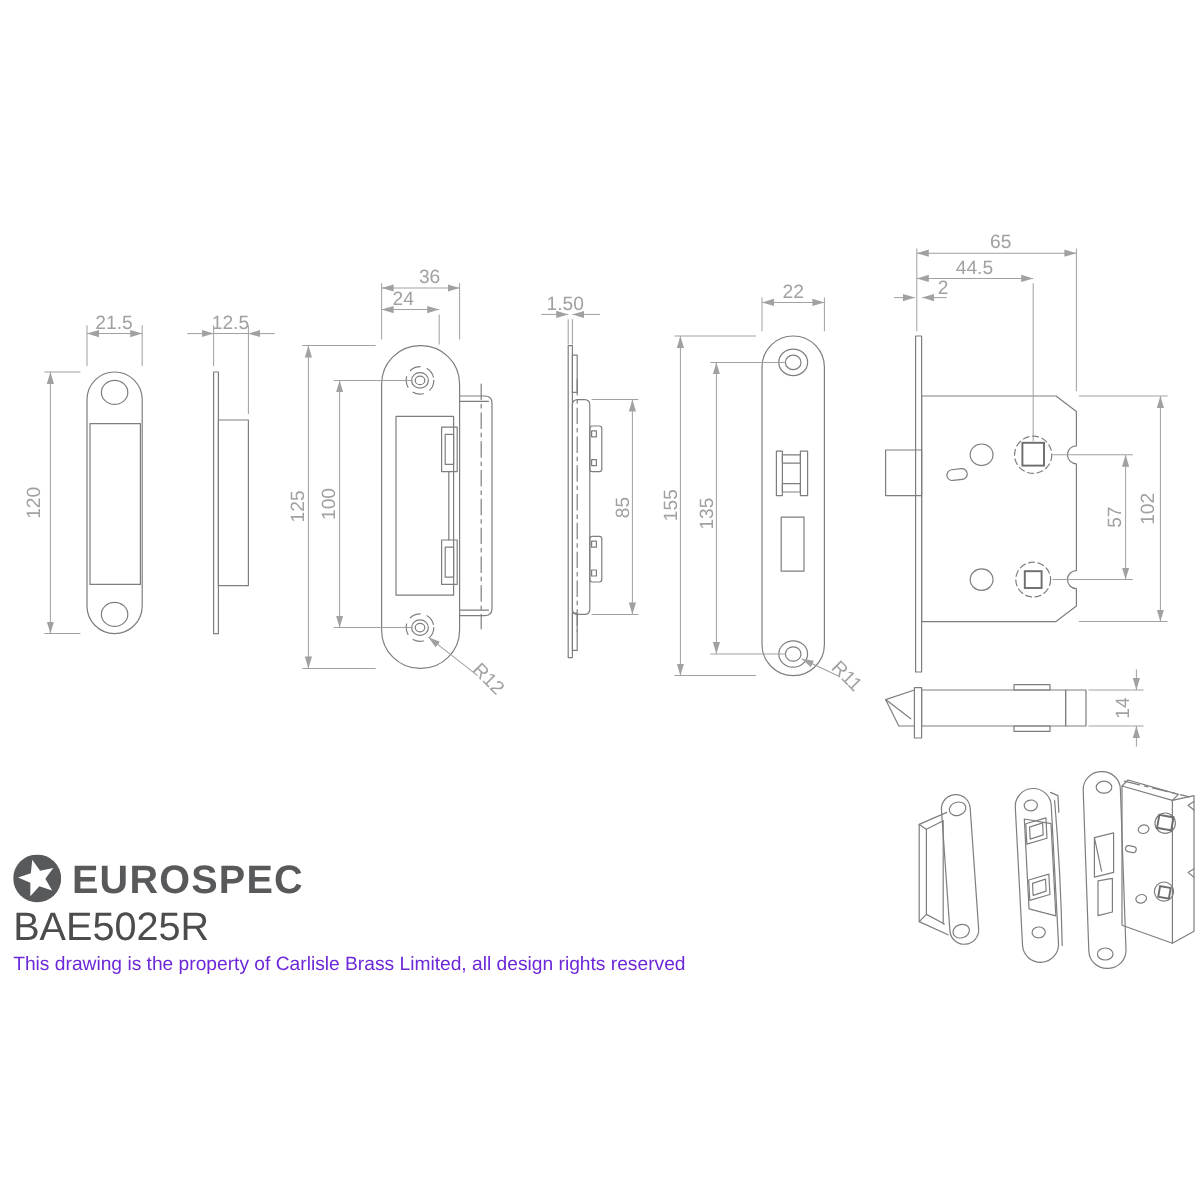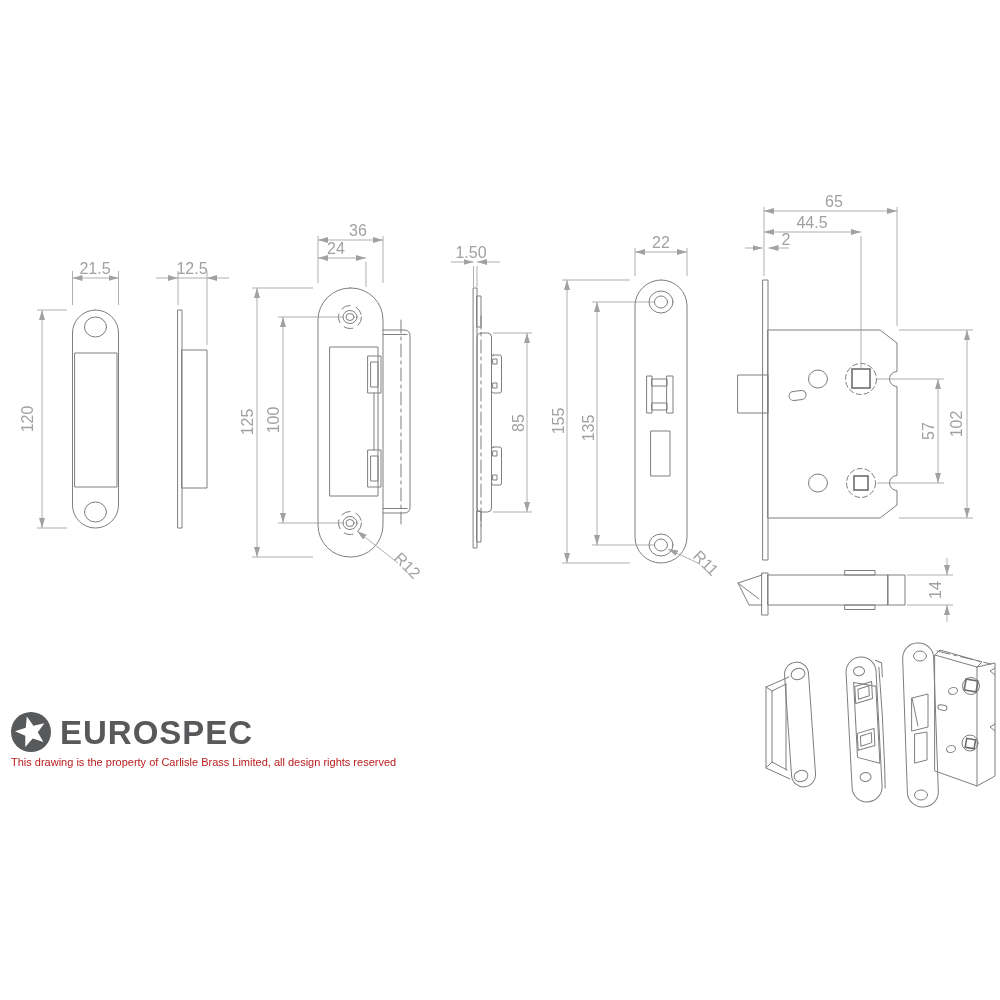--- a/index.html
+++ b/index.html
@@ -11,21 +11,21 @@
   svg .d{fill:none;stroke:#a1a1a1;stroke-width:.85}
   svg .cl{stroke-dasharray:13 4 3 4}
   svg .dash{stroke-dasharray:5 3}
   svg .hr{stroke-dasharray:9 6}
   svg text{font-family:"Liberation Sans",sans-serif;font-size:16px;fill:#a1a1a1}
   svg text.rt{text-anchor:middle}
   .titleblock{position:absolute;left:11px;top:708px}
   .logo-row{display:flex;align-items:flex-end;gap:9px;height:44px}
   .brand{font-weight:700;font-size:33px;color:#58595b;letter-spacing:1px}
   .part{font-size:33px;color:#4c4c4e;margin-top:1px}
-  .legal{font-size:11px;color:#b91c1c;margin-top:4px}
+  .legal{font-size:16px;color:#6d28d9;margin-top:4px}
 </style>
 </head>
 <body>
 
 <div class="canvas">
 
 <svg class="drawing" width="1000" height="1000" viewBox="0 0 1000 1000">
   <defs>
     <marker id="ar" markerWidth="12" markerHeight="12" refX="10" refY="5" orient="auto-start-reverse" markerUnits="userSpaceOnUse">
       <path d="M0,2 L10,5 L0,8 Z" fill="#a1a1a1"></path>
@@ -222,16 +222,17 @@
 </svg>
 
 <div class="titleblock">
   <div class="logo-row">
     <svg width="40" height="40" viewBox="0 0 40 40">
       <circle cx="20" cy="20" r="20" fill="#58595b"></circle>
       <polygon fill="#ffffff" points="15.86,4.55 22.44,13.65 33.42,11.29 26.79,20.36 32.43,30.07 21.76,26.57 14.27,34.94 14.30,23.70 4.02,19.16 14.72,15.72"></polygon>
     </svg>
     <span class="brand">EUROSPEC</span>
   </div>
+  <div class="part">BAE5025R</div>
   <div class="legal">This drawing is the property of Carlisle Brass Limited, all design rights reserved</div>
 </div>
 
 </div>
 
 </body></html>

